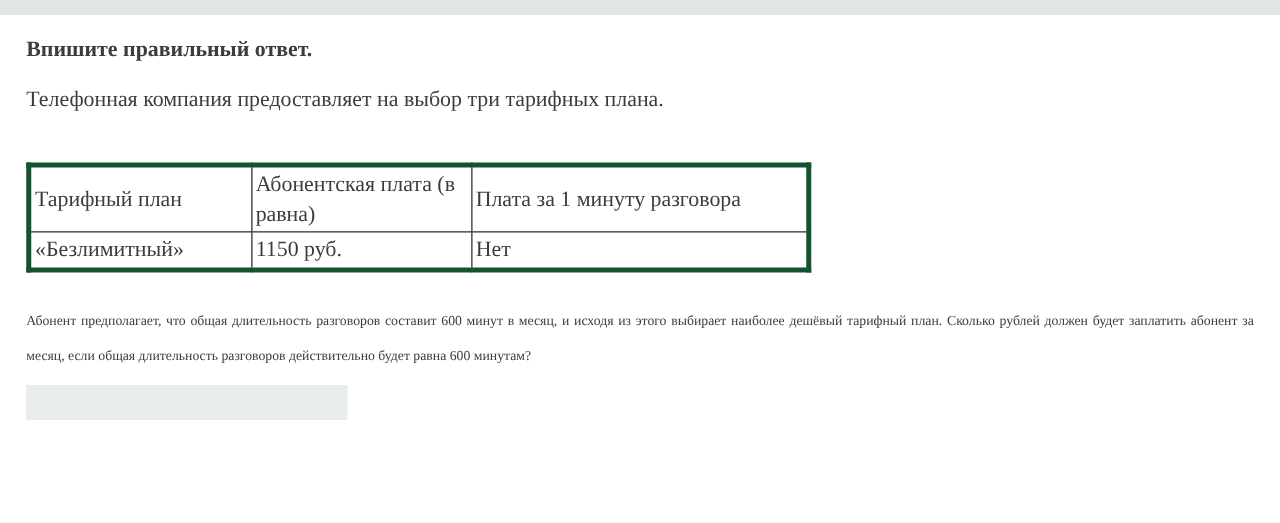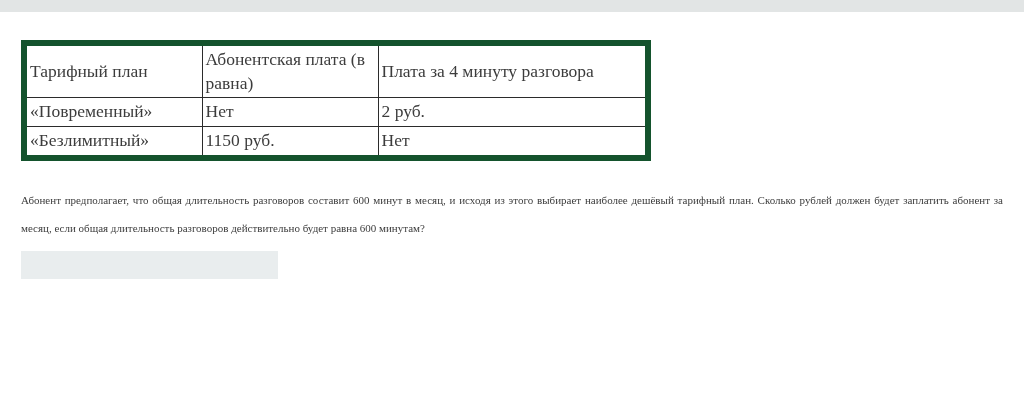--- a/index.html
+++ b/index.html
@@ -32,22 +32,22 @@
     margin: 17px 0 0 0;
     line-height: 1.2;
   }
   .intro {
     font-size: 17.5px;
     margin: 19px 0 0 0;
     line-height: 1.2;
   }
   table.tariff {
     border-collapse: collapse;
-    margin-top: 28px;
-    border: 6px solid #14532d;
+    margin-top: 40px;
+    border: 4px solid #14532d;
     table-layout: fixed;
     width: 624px;
   }
   table.tariff th,
   table.tariff td {
     border: 1px solid #2b2b2b;
     font-size: 17.5px;
     font-weight: normal;
     text-align: left;
     vertical-align: middle;
@@ -82,36 +82,33 @@
 </style>
 </head>
 <body>
 
 <div class="page">
 
   <div class="top-bar"></div>
 
   <div class="content">
 
+    <h2 class="heading">Впишите правильный ответ.</h2>
 
+    <p class="intro">Телефонная компания предоставляет на выбор три тарифных плана.</p>
 
     <table class="tariff">
       <thead>
         <tr>
           <th class="col-plan">Тарифный план</th>
           <th class="col-fee">Абонентская плата (в равна)</th>
-          <th class="col-rate">Плата за 4 минуту разговора</th>
+          <th class="col-rate">Плата за 1 минуту разговора</th>
         </tr>
       </thead>
       <tbody>
-        <tr>
-          <td>«Повременный»</td>
-          <td>Нет</td>
-          <td>2 руб.</td>
-        </tr>
         <tr>
           <td>«Безлимитный»</td>
           <td>1150 руб.</td>
           <td>Нет</td>
         </tr>
       </tbody>
     </table>
 
     <p class="question">Абонент предполагает, что общая длительность разговоров составит 600 минут в месяц, и исходя из этого выбирает наиболее дешёвый тарифный план. Сколько рублей должен будет заплатить абонент за месяц, если общая длительность разговоров действительно будет равна 600 минутам?</p>
 

